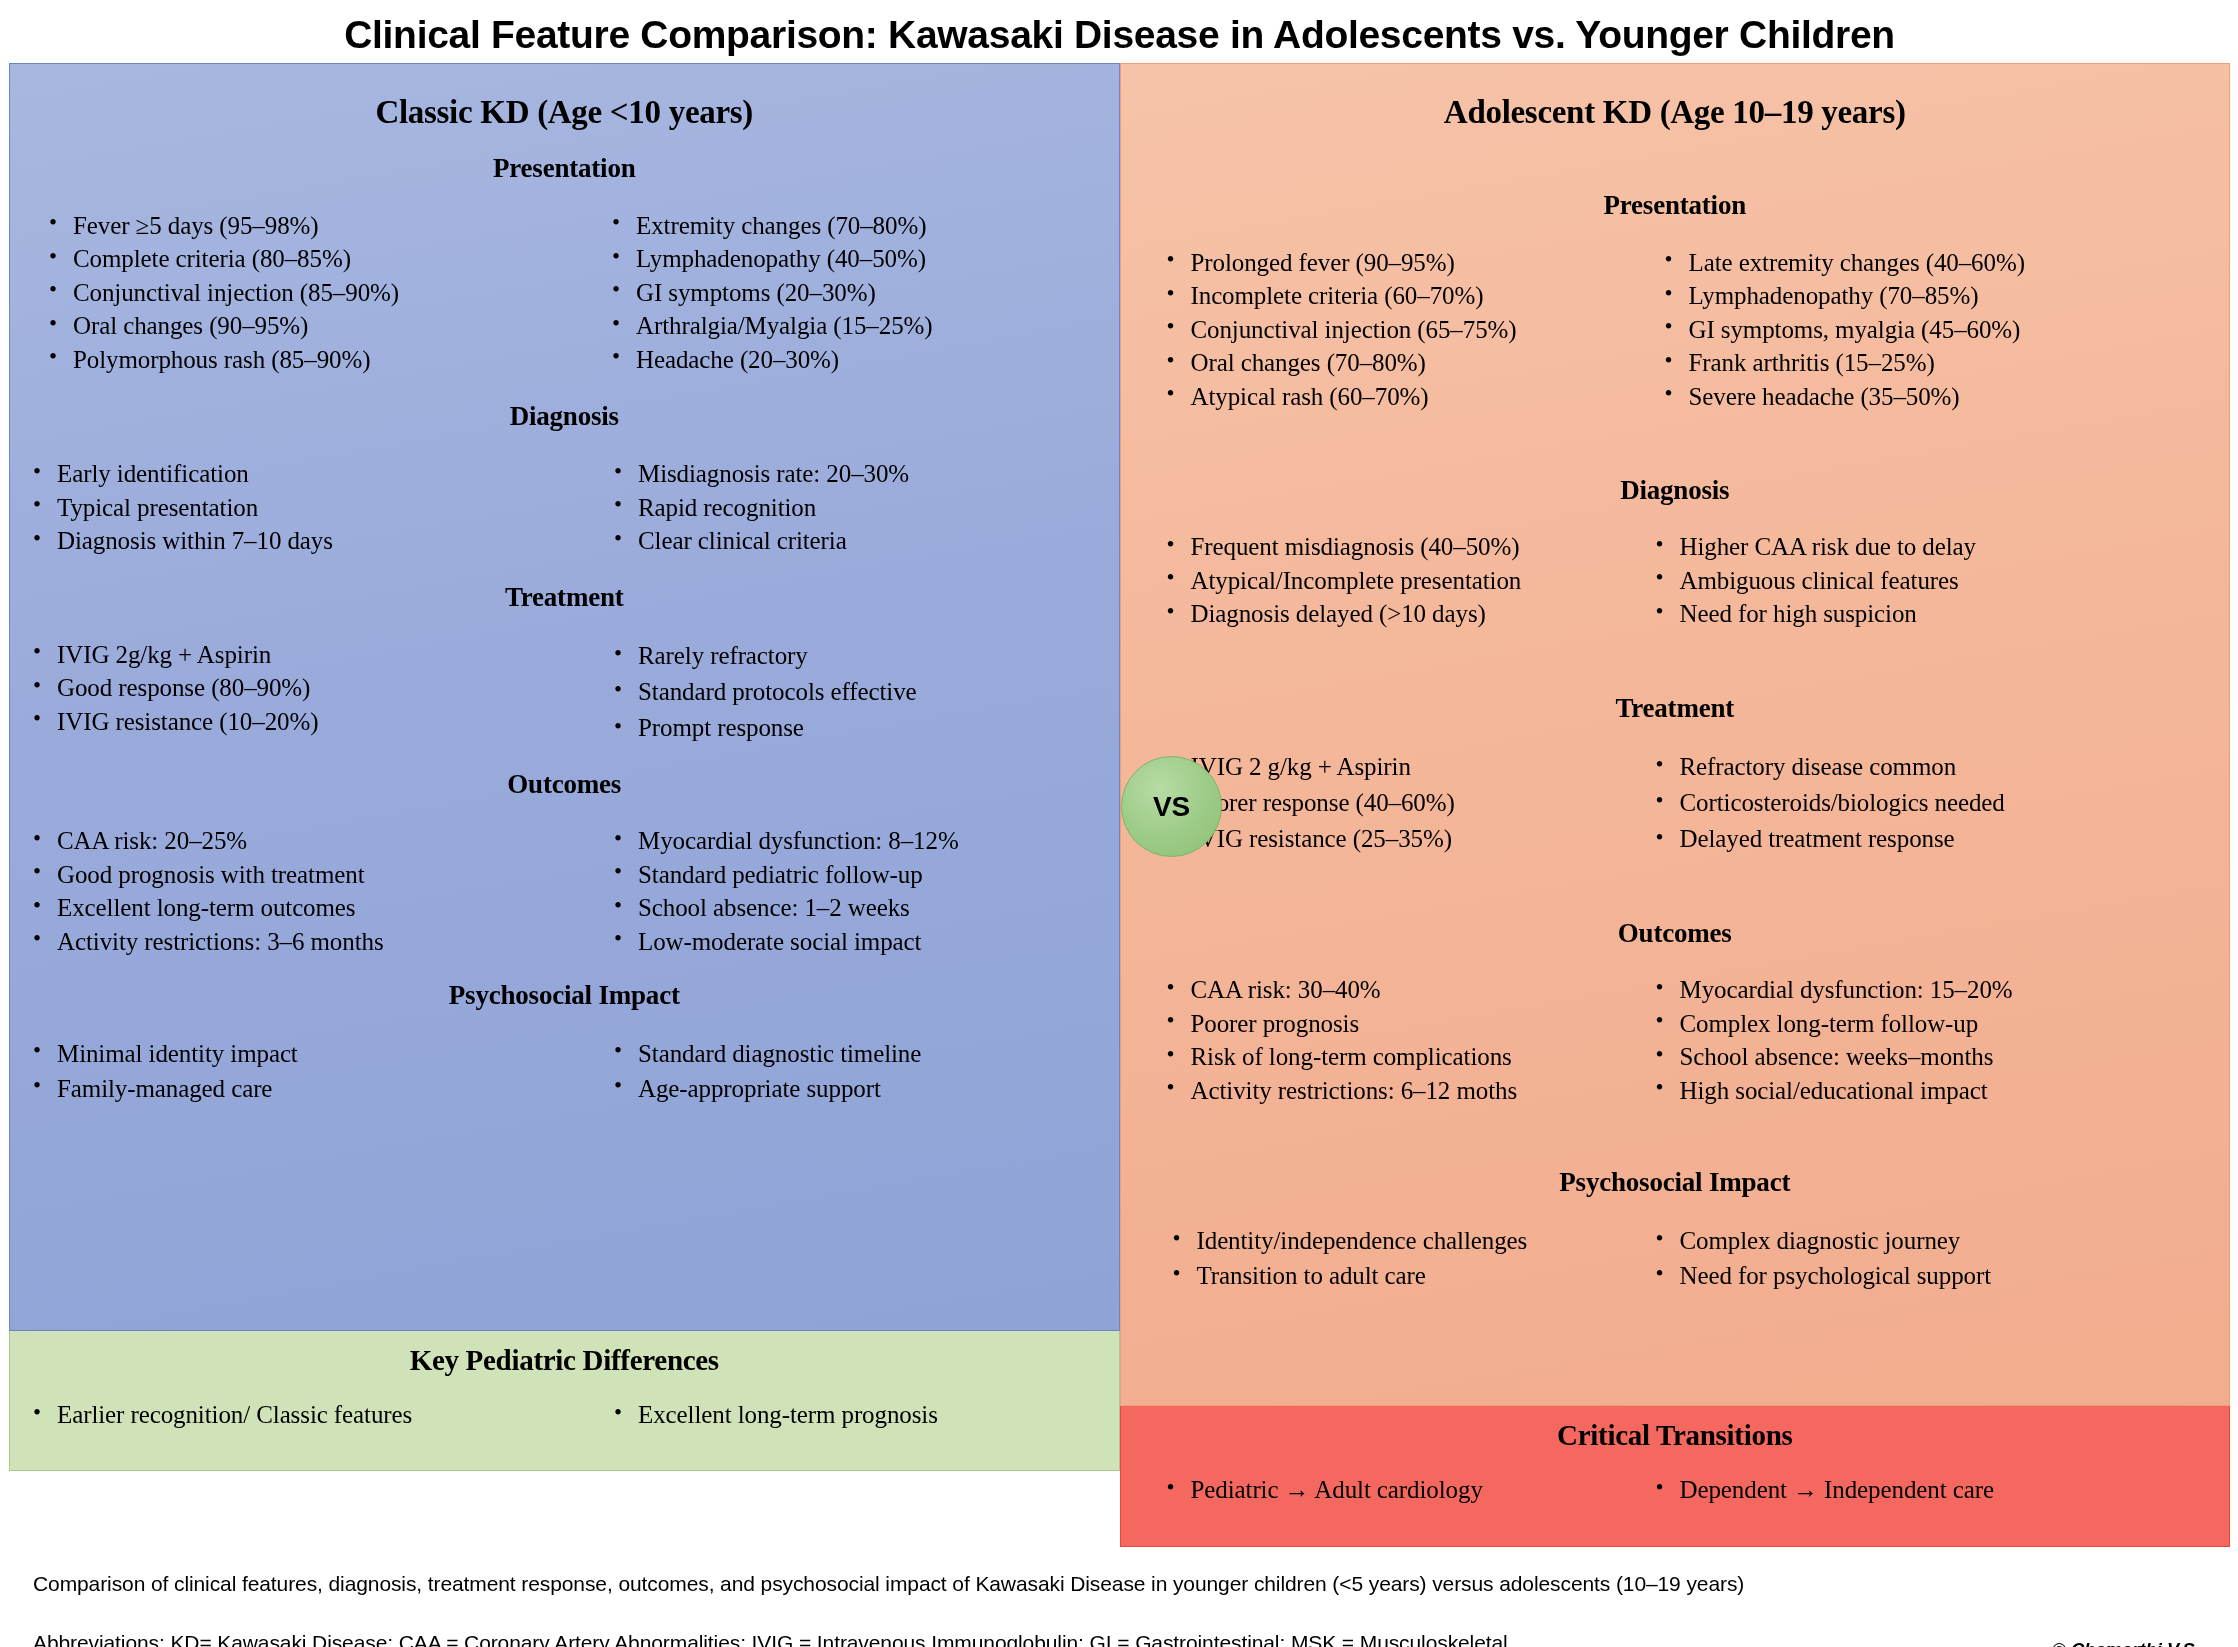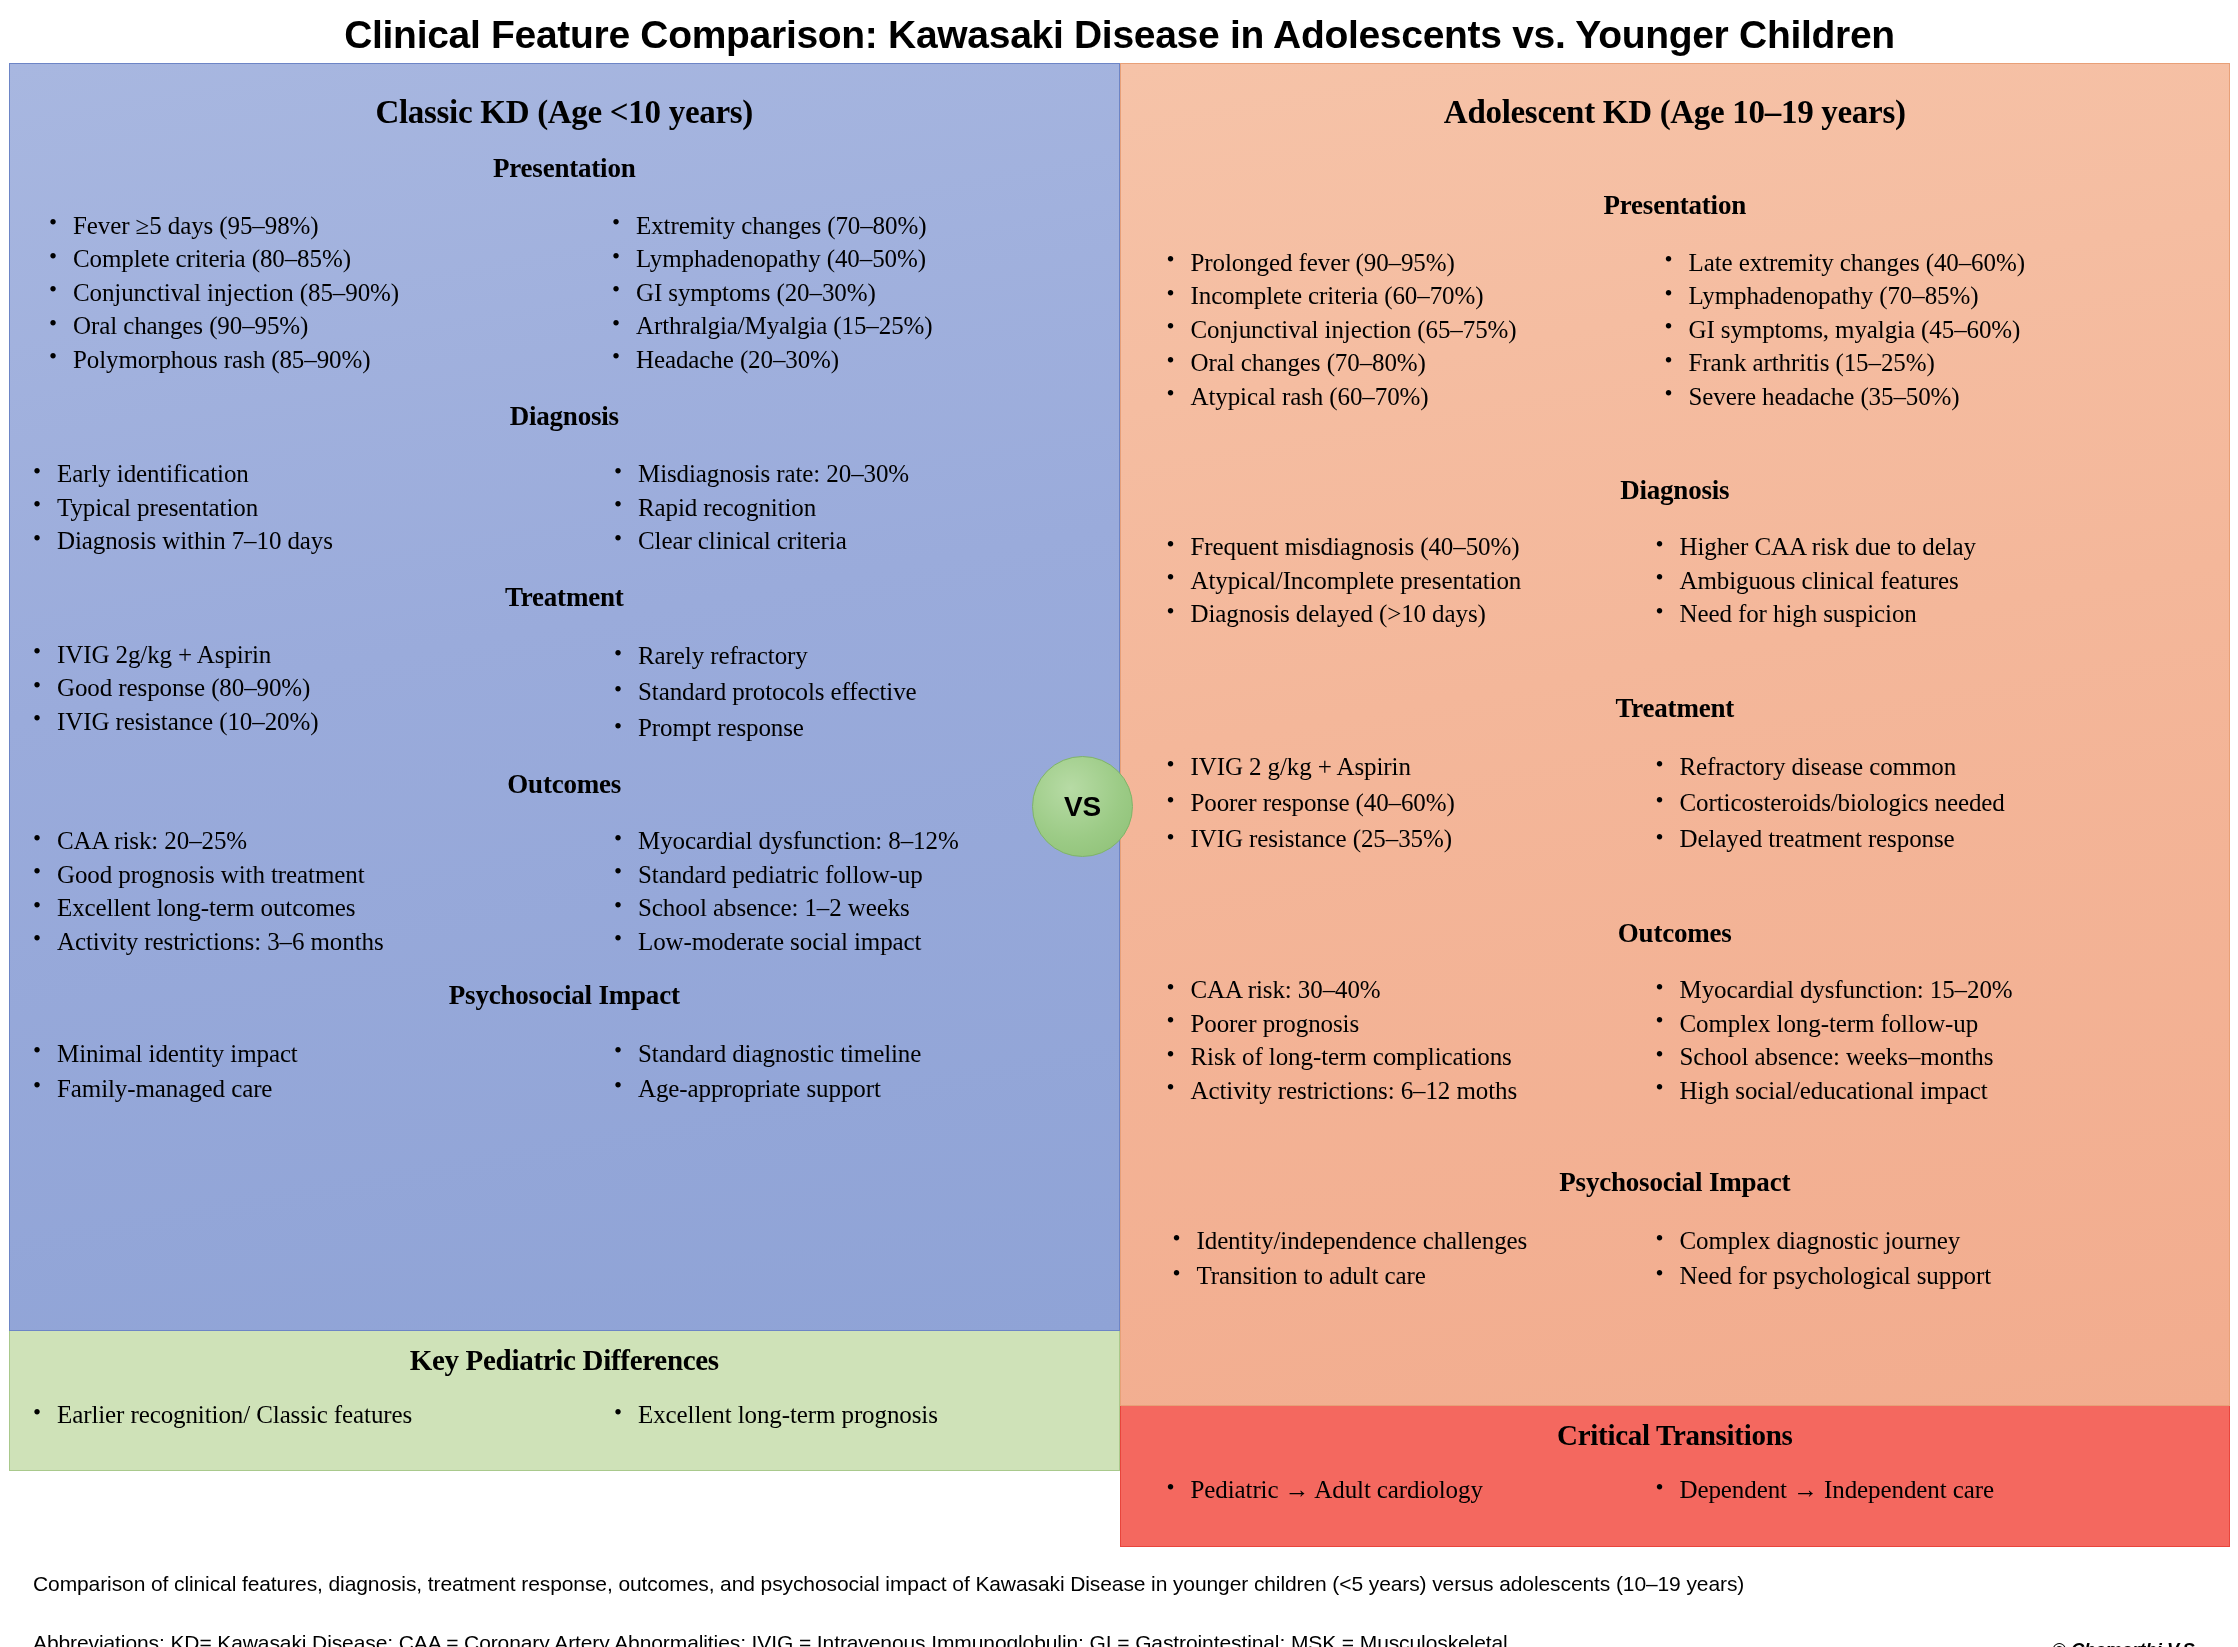--- a/index.html
+++ b/index.html
@@ -194,21 +194,21 @@
 
   .strip .cols { margin-top: 21.6px; }
   .strip-left .col-a { width: 558px; padding-left: 14px; }
   .strip-left .col-b { width: 469px; padding-left: 37px; }
   .strip-right .col-a { width: 526px; padding-left: 37px; }
   .strip-right .col-b { width: 488px; padding-left: 0px; }
 
   
   .vs-badge {
     position: absolute;
-    left: 1032px;
+    left: 1121px;
     top: 693px;
     width: 101px;
     height: 101px;
     border-radius: 50%;
     background: radial-gradient(circle at 38% 32%, #b7dba5 0%, #9ccb86 55%, #8cbf74 100%);
     border: 1.3px solid #7fb468;
     display: flex;
     align-items: center;
     justify-content: center;
     font-size: 28px;

